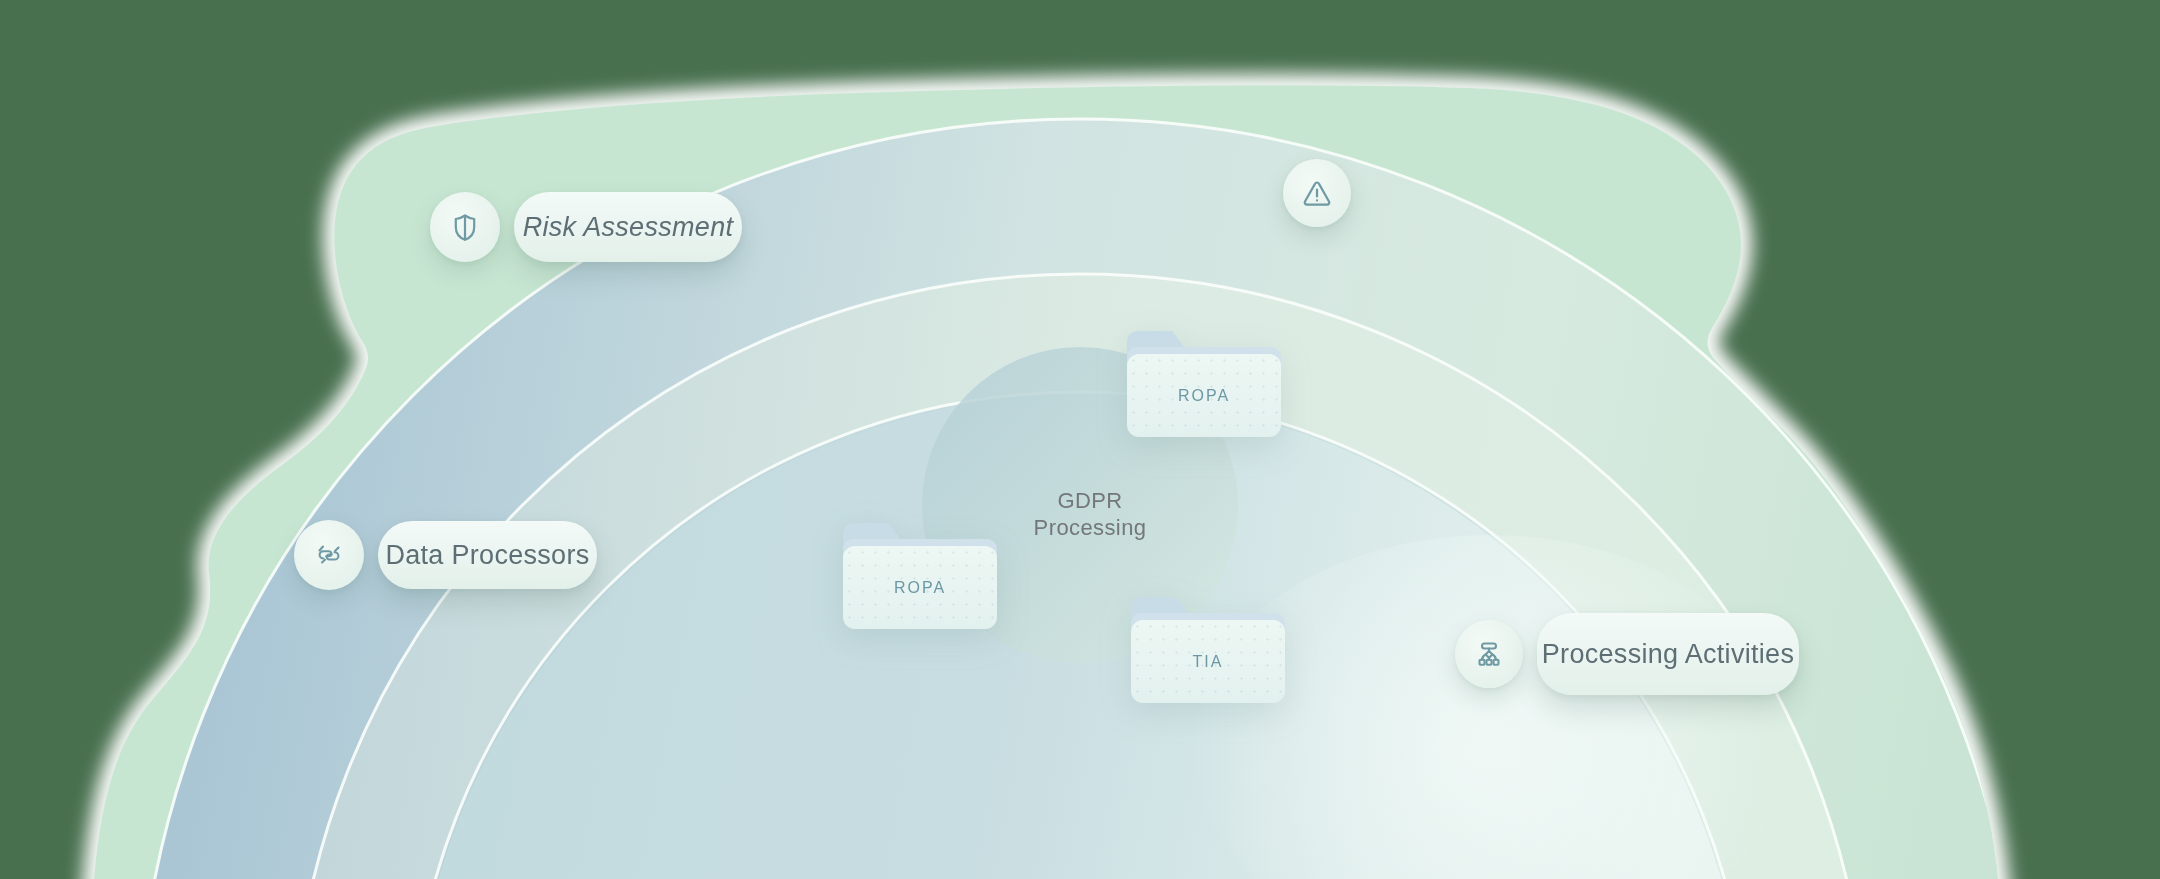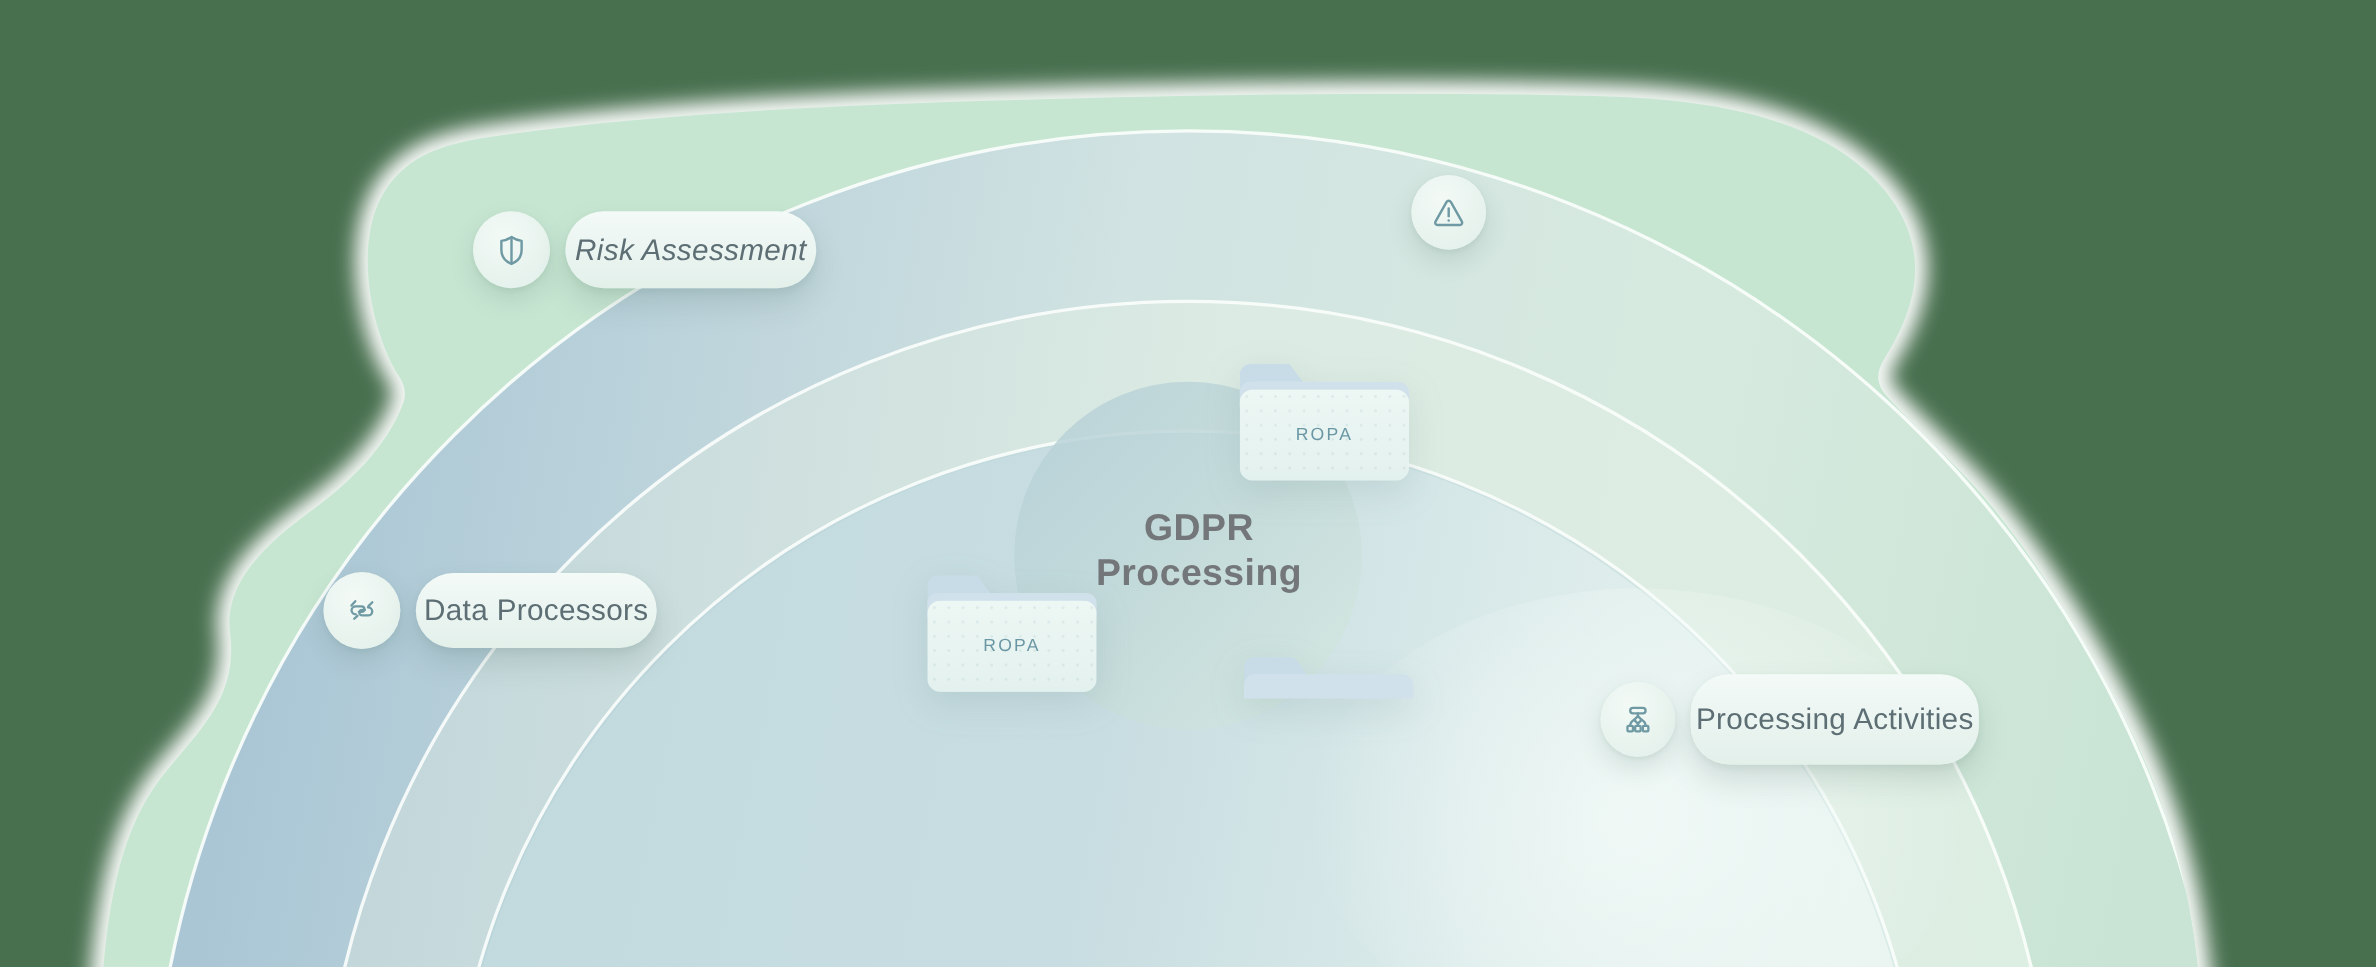--- a/index.html
+++ b/index.html
@@ -38,23 +38,23 @@
   .pos-risk .pill{width:228px;}
   .pos-breach{left:1283px;top:159px;}
   .pos-breach .pill{width:273px;height:69px;}
   .pos-processors{left:294px;top:520px;}
   .pos-processors .pill{width:219px;height:68px;}
   .pos-activities{left:1455px;top:613px;}
   .pos-activities .pill{width:262px;height:82px;}
 
   
   .center-title{
-    position:absolute;left:920px;top:460px;width:340px;
+    position:absolute;left:920px;top:488px;width:340px;
     text-align:center;color:#747779;
-    font-size:34px;line-height:1.22;letter-spacing:.4px;font-weight:bold;
+    font-size:22px;line-height:1.22;letter-spacing:.4px;
   }
 
   
   .folder{
     position:absolute;width:154px;height:106px;
     filter:drop-shadow(0 10px 16px rgba(80,115,110,.14));
   }
   .folder .tab{
     position:absolute;top:0;left:0;width:42%;height:26px;
     background:#c8dce8;border-radius:10px 14px 0 0;
@@ -218,15 +218,18 @@
     <div class="tab"></div>
     <div class="strip"></div>
     <div class="body">
       <span>ROPA</span>
     </div>
   </div>
 
   <div class="folder pos-tia">
     <div class="tab"></div>
     <div class="strip"></div>
+    <div class="body">
+      <span>TIA</span>
+    </div>
   </div>
 
 </div>
 
 </body></html>

